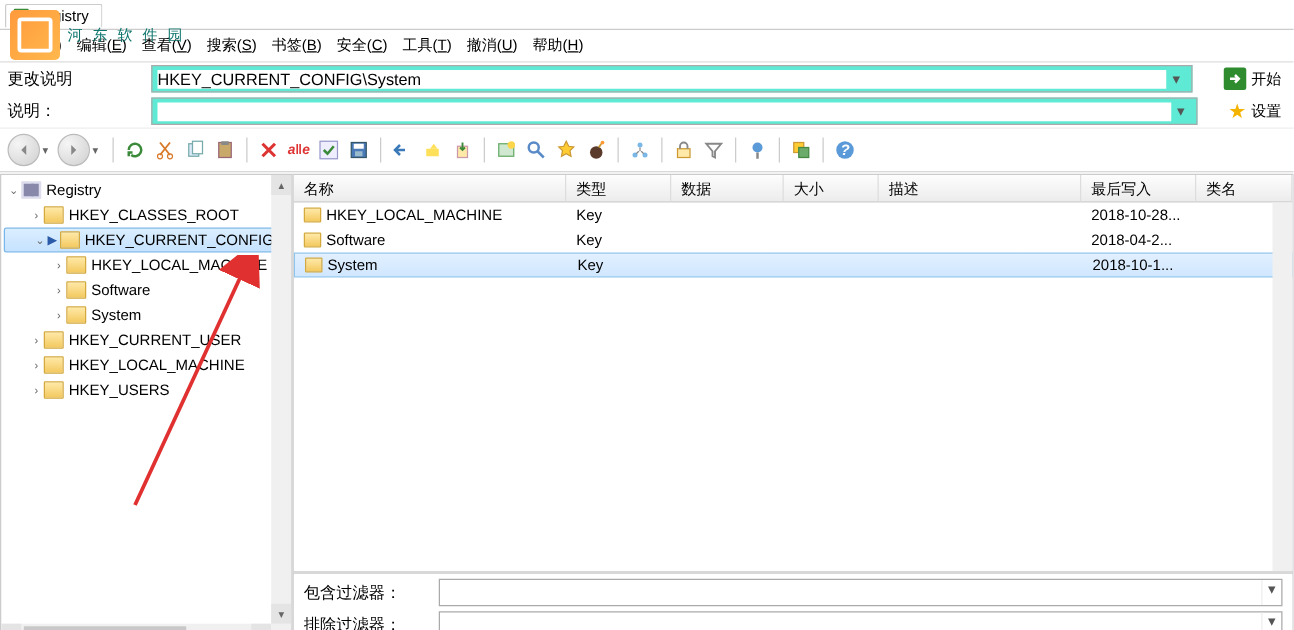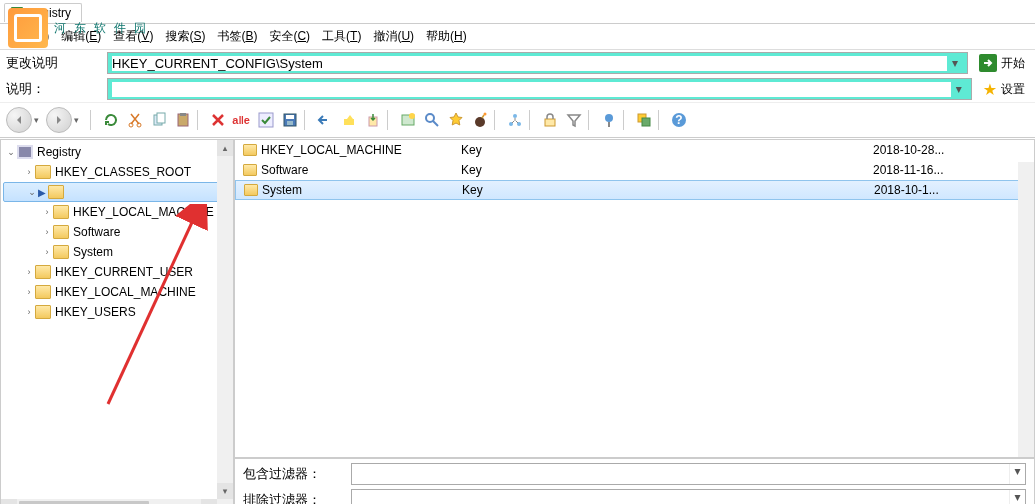--- a/index.html
+++ b/index.html
@@ -8,31 +8,31 @@
 .watermark .logo { width: 40px; height: 40px; border-radius: 4px; background: linear-gradient(135deg,#ff9a3c,#ffb84d); position: relative; }
 .watermark .logo::before { content: ""; position: absolute; inset: 6px; border: 3px solid #fff; border-radius: 3px; }
 .watermark .text { margin-left: 6px; }
 .watermark .title { color: #0f766e; font-size: 12px; font-weight: normal; letter-spacing: 8px; font-family: "KaiTi","STKaiti",serif; }
 .watermark .url { color: #0a5aa8; font-size: 14px; font-family: Arial; letter-spacing: 1px; }
 .tabbar { border-bottom: 1px solid #ccc; padding: 2px 0 0 4px; height: 24px; }
 .tab { display: inline-flex; align-items: center; gap: 4px; border: 1px solid #ccc; border-bottom: none; background: #fff; padding: 2px 10px 2px 6px; position: relative; top: 1px; border-radius: 2px 2px 0 0; }
 .tab .tab-icon { width: 12px; height: 12px; background: #3a8a3a; border-radius: 1px; }
 .menubar { display: flex; gap: 12px; padding: 4px 10px; border-bottom: 1px solid #ddd; }
 .menu-item u { text-decoration: underline; }
-.pathrow, .descrow { display: flex; align-items: center; gap: 7px; padding: 2px 6px; }
+.pathrow, .descrow { display: flex; align-items: center; gap: 21px; padding: 2px 6px; }
 .pathrow .lbl, .descrow .lbl { width: 94px; font-size: 13px; }
 .combo { flex: 1; display: flex; align-items: center; border: 1px solid #aaa; background: #5eead4; height: 22px; padding: 0 4px; }
 .combo input { flex: 1; border: none; outline: none; font-size: 13px; }
 .combo .drop { width: 16px; text-align: center; color: #555; }
 .go-btn { display: flex; align-items: center; gap: 4px; padding: 0 4px; font-size: 13px; }
 .go-btn .arrow { width: 18px; height: 18px; background: #2e8b2e; border-radius: 2px; display: flex; align-items: center; justify-content: center; }
 .go-btn .arrow svg { fill: #fff; }
 .star { color: #f5b301; font-size: 16px; }
 .toolbar { display: flex; align-items: center; gap: 2px; padding: 4px 6px; border-top: 1px solid #eee; border-bottom: 1px solid #ccc; }
-.tbtn { width: 22px; height: 22px; display: flex; align-items: center; justify-content: flex-end; border-radius: 2px; }
+.tbtn { width: 22px; height: 22px; display: flex; align-items: center; justify-content: center; border-radius: 2px; font-style: italic; }
 .sep { width: 1px; height: 20px; background: #ccc; margin: 0 4px; }
 .nav-circle { width: 26px; height: 26px; border-radius: 50%; background: radial-gradient(circle at 30% 30%, #f5f5f5, #d0d0d0); border: 1px solid #bbb; display: flex; align-items: center; justify-content: center; }
 .nav-circle svg { fill: #888; }
 .nav-drop { width: 10px; font-size: 9px; color: #666; }
 .splitter-main { display: flex; height: 378px; border-top: 1px solid #fff; }
 .tree-pane { width: 234px; border: 1px solid #ccc; overflow: hidden; position: relative; }
 .tree-pane .vscroll { position: absolute; right: 0; top: 0; bottom: 16px; width: 16px; background: #f0f0f0; }
 .tree-pane .vscroll .arr { height: 16px; background: #e4e4e4; display:flex;align-items:center;justify-content:center;font-size:9px;color:#666;}
 .tree-pane .hscroll { position: absolute; left: 0; right: 16px; bottom: 0; height: 16px; background: #f0f0f0; display:flex; }
 .tree-pane .hscroll .arr { width: 16px; background: #e4e4e4; display:flex;align-items:center;justify-content:center;font-size:9px;color:#666;}
@@ -290,20 +290,21 @@
       <div id="tree-items">
           <div class="tree-row" style="padding-left: 22px;">
             <span class="twisty">›</span>
             <span class="icon folder-icon"></span>
             <span>HKEY_CLASSES_ROOT</span>
           </div>
           <div class="tree-row selected" style="padding-left: 22px;">
             <span class="twisty">⌄</span>
             <span style="color:#2a5aa8;font-size:10px;margin-right:2px">▶</span>
             <span class="icon folder-icon"></span>
+            <span>HKEY_CURRENT_CONFIG</span>
           </div>
           <div class="tree-row" style="padding-left: 40px;">
             <span class="twisty">›</span>
             <span class="icon folder-icon"></span>
             <span>HKEY_LOCAL_MACHINE</span>
           </div>
           <div class="tree-row" style="padding-left: 40px;">
             <span class="twisty">›</span>
             <span class="icon folder-icon"></span>
             <span>Software</span>
@@ -339,20 +340,29 @@
         <div class="arr">◂</div>
         <div class="thumb"></div>
         <div style="flex:1"></div>
         <div class="arr">▸</div>
       </div>
     <div class="corner"></div>
   </div>
 
   <div class="right-pane">
     <div class="list-wrap">
+      <div class="list-header">
+        <div class="col col-name">名称</div>
+        <div class="col col-type">类型</div>
+        <div class="col col-data">数据</div>
+        <div class="col col-size">大小</div>
+        <div class="col col-desc">描述</div>
+        <div class="col col-lw">最后写入</div>
+        <div class="col col-cls">类名</div>
+      </div>
       <div class="list-body" id="list-body">
           <div class="lrow">
             <div class="cell name col-name">
               <span class="icon folder-icon" style="width:14px;height:12px"></span>
               <span>HKEY_LOCAL_MACHINE</span>
             </div>
             <div class="cell col-type">Key</div>
             <div class="cell col-data"></div>
             <div class="cell col-size" style="text-align:right"></div>
             <div class="cell col-desc"></div>
@@ -361,21 +371,21 @@
           </div>
           <div class="lrow">
             <div class="cell name col-name">
               <span class="icon folder-icon" style="width:14px;height:12px"></span>
               <span>Software</span>
             </div>
             <div class="cell col-type">Key</div>
             <div class="cell col-data"></div>
             <div class="cell col-size" style="text-align:right"></div>
             <div class="cell col-desc"></div>
-            <div class="cell col-lw">2018-11-16...</div>
+            <div class="cell col-lw">2018-04-2...</div>
             <div class="cell col-cls"></div>
           </div>
           <div class="lrow highlight">
             <div class="cell name col-name">
               <span class="icon folder-icon" style="width:14px;height:12px"></span>
               <span>System</span>
             </div>
             <div class="cell col-type">Key</div>
             <div class="cell col-data"></div>
             <div class="cell col-size" style="text-align:right"></div>

